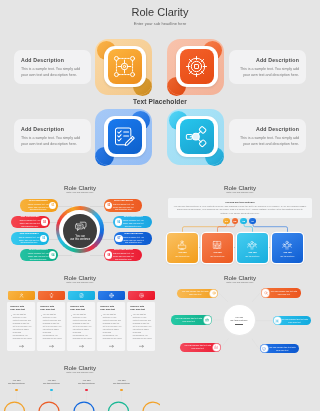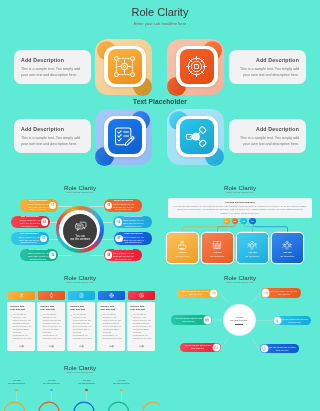--- a/index.html
+++ b/index.html
@@ -1,18 +1,18 @@
 <!DOCTYPE html>
 <html><head>
 <meta charset="utf-8">
 <style>
   html,body{margin:0;padding:0;background:#fff;}
   body{width:320px;height:411px;font-family:"Liberation Sans",sans-serif;overflow:hidden;-webkit-font-smoothing:antialiased;}
   .deck{position:relative;width:320px;height:411px;background:#fff;}
-  .slide{position:absolute;background:#5eead4;overflow:hidden;}
+  .slide{position:absolute;background:#e5e5e5;overflow:hidden;}
   #s1{left:0;top:0;width:320px;height:180px;}
   #s2{left:0;top:180px;width:160px;height:90px;}
   #s3{left:160px;top:180px;width:160px;height:90px;}
   #s4{left:0;top:270px;width:160px;height:90px;}
   #s5{left:160px;top:270px;width:160px;height:90px;}
   #s6{left:0;top:360px;width:160px;height:90px;}
   #s7{left:160px;top:360px;width:160px;height:90px;}
 
   
   #s1 .deck-title{position:absolute;left:0;top:6px;width:320px;text-align:center;font-size:11px;font-weight:400;color:#3a3a3a;letter-spacing:0;}

